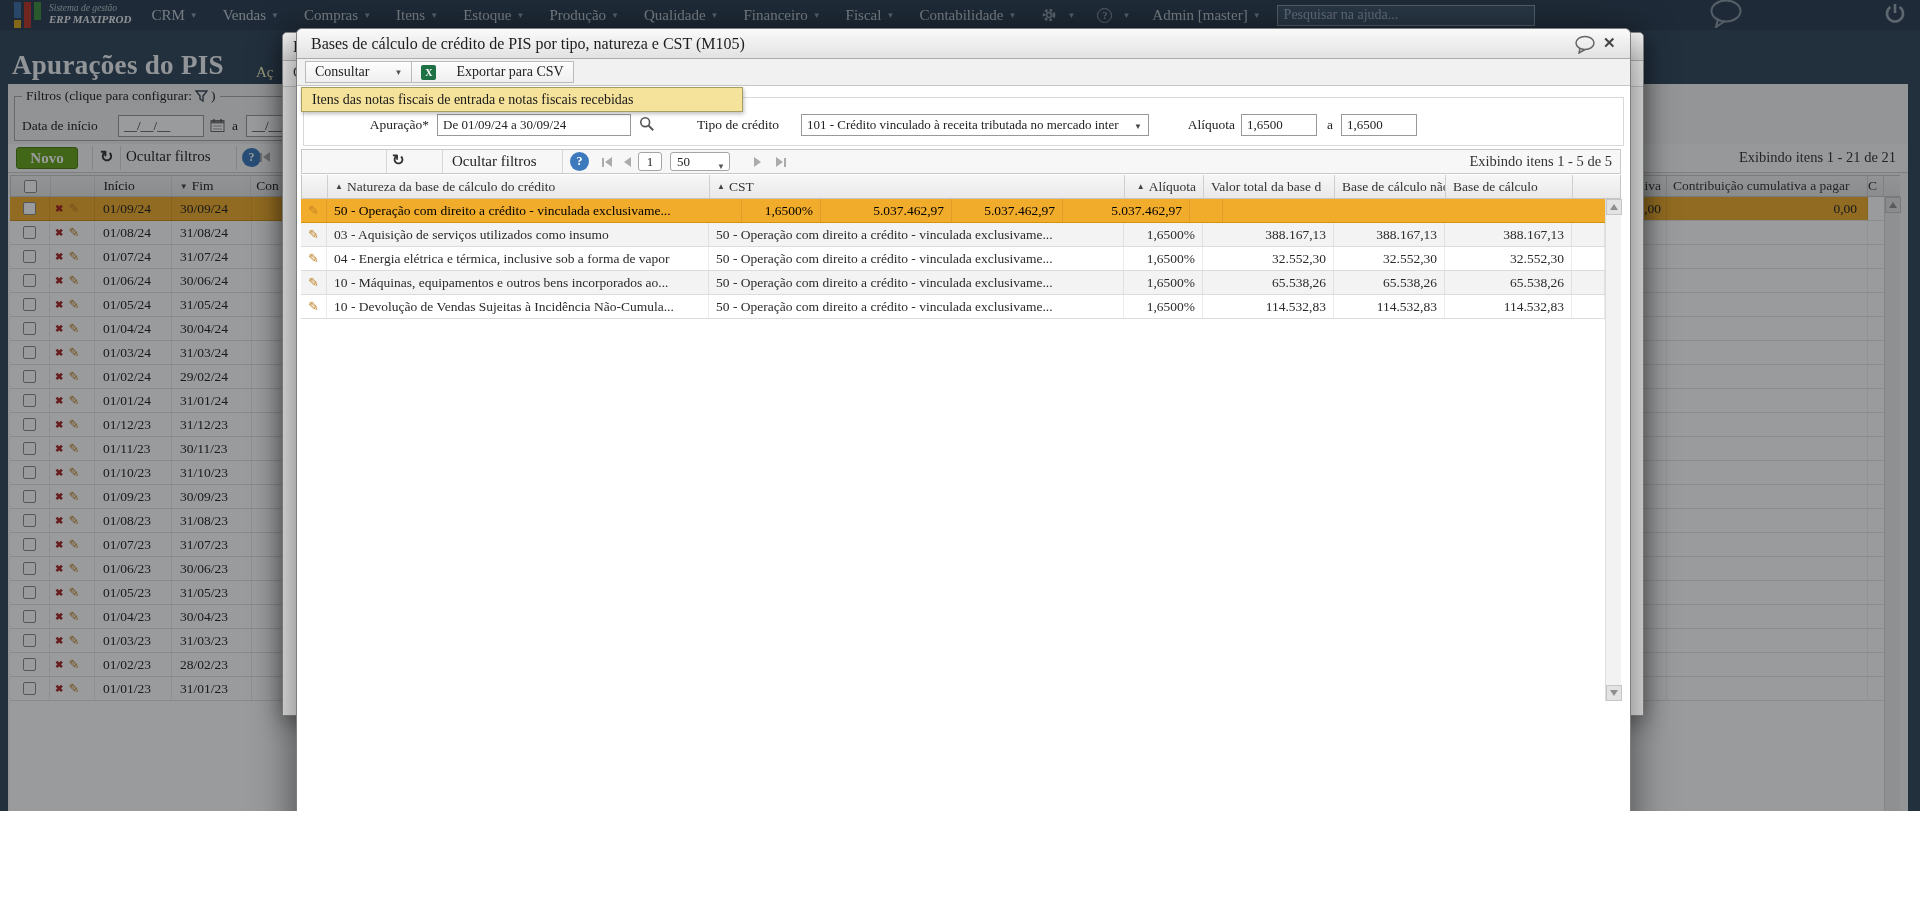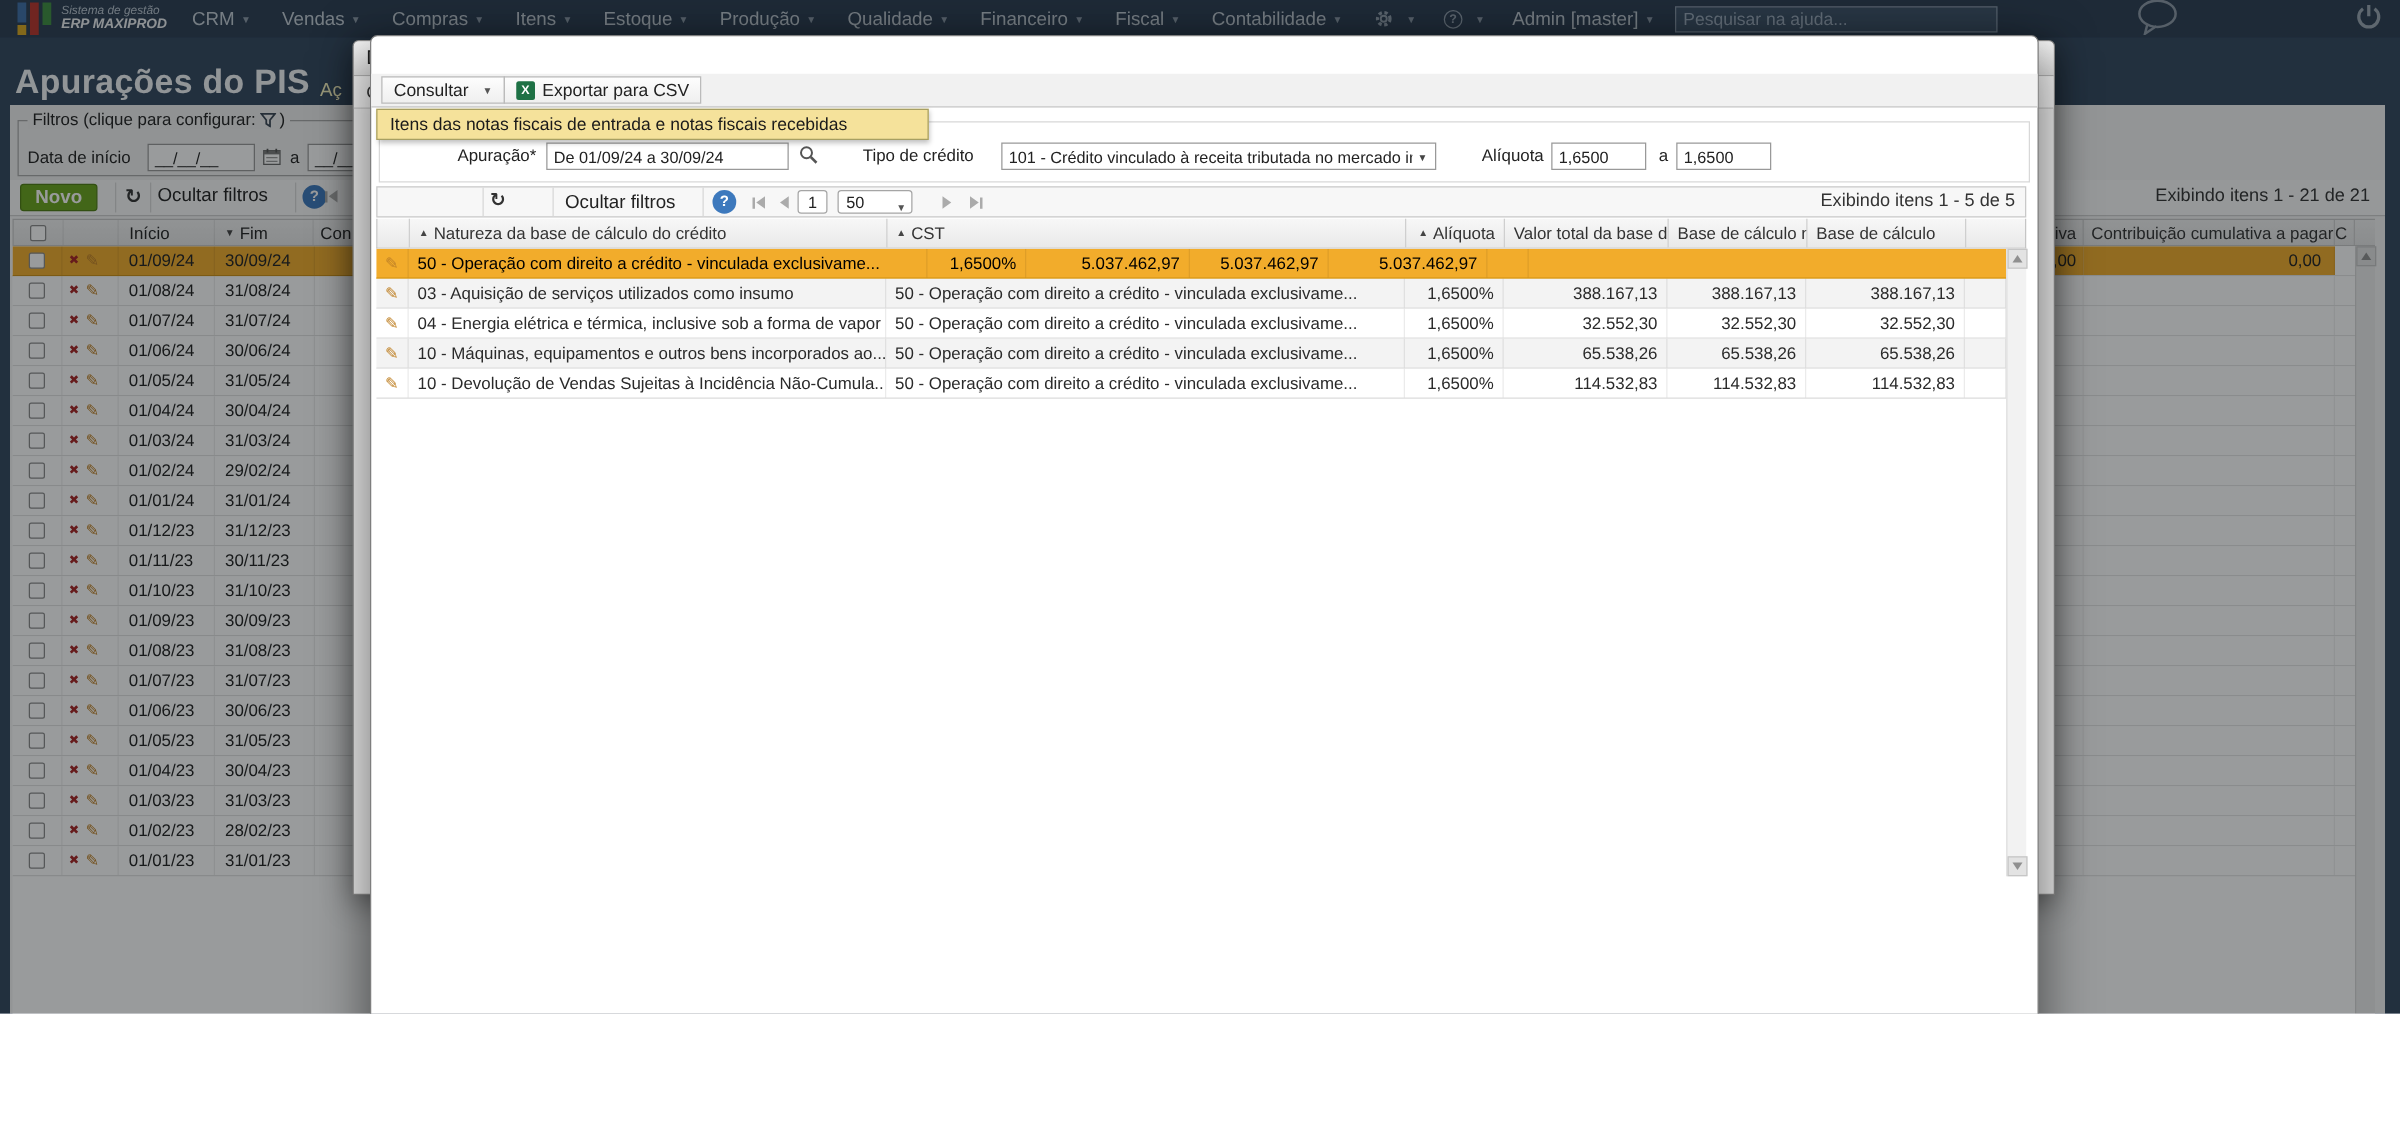--- a/index.html
+++ b/index.html
@@ -1,17 +1,17 @@
 <!DOCTYPE html>
 <html><head>
 <meta charset="utf-8">
 <style>
   * { margin:0; padding:0; box-sizing:border-box; }
   body { font-family:"Liberation Sans","DejaVu Sans",sans-serif; }
-  .screen { position:relative; width:1920px; height:811px; overflow:hidden; background:#33475E; }
+  .screen { position:relative; width:1920px; height:811px; overflow:hidden; background:#33475E;font-family:Liberation Serif, serif; }
 
   
   .topbar { position:absolute; left:0; top:0; width:1920px; height:30px; background:#2B3D52;
             display:flex; align-items:center; z-index:1; }
   .logo { display:flex; align-items:center; margin:0 20px 0 14px; }
   .logo-icon { position:relative; width:27px; height:26px; margin-right:8px; }
   .lb { position:absolute; bottom:1px; width:7px; }
   .lb.blue { left:0; top:0; height:16px; background:#3E6FA8; }
   .lb.yellow { left:0; bottom:0; height:8px; background:#D9A71F; }
   .lb.red { left:10px; top:0; height:26px; background:#B8352B; }
@@ -130,21 +130,21 @@
   .modal { position:absolute; left:296px; top:28px; width:1335px; height:842px; background:#fff;
            border:1px solid #7E7E7E; border-radius:6px 6px 0 0; z-index:70; box-shadow:0 12px 44px rgba(0,0,0,.55); }
   .m-title { position:absolute; left:0; top:0; width:100%; height:30px; background:linear-gradient(#FAFAFA,#E2E2E2);
              border-bottom:1px solid #ABABAB; border-radius:6px 6px 0 0; }
   .m-title-text { position:absolute; left:14px; top:6px; font-size:16px; color:#1D1D1D; }
   .m-bubble { position:absolute; left:1277px; top:6px; }
   .m-close { position:absolute; left:1306px; top:5px; font-size:15px; color:#444; font-weight:bold; cursor:pointer; }
   .m-toolbar { position:absolute; left:0; top:30px; width:100%; height:27px; background:#F1F1F1;
                border-bottom:1px solid #C8C8C8; display:flex; align-items:center; padding-left:8px; }
   .tbtn { height:22px; background:linear-gradient(#FDFDFD,#EFEFEF); border:1px solid #BBB; display:flex;
-          align-items:center; padding:0 9px; font-size:14px; color:#222; gap:6px; cursor:pointer; }
+          align-items:center; padding:0 9px; font-size:14px; color:#222; gap:20px; cursor:pointer; }
   .tbtn + .tbtn { margin-left:-1px; }
   .xlsicon { width:15px; height:15px; background:#1E7145; border-radius:2px; color:#fff; font-size:10px;
              font-weight:bold; text-align:center; line-height:15px; }
   .m-tooltip { position:absolute; left:4px; top:58px; width:442px; height:25px; background:#F5E29B;
                border:1px solid #A79F62; box-shadow:1px 2px 4px rgba(0,0,0,.25); font-size:14px; color:#1A1A1A;
                line-height:23px; padding-left:10px; z-index:5; white-space:nowrap; }
   .m-fieldset { position:absolute; left:6px; top:68px; width:1321px; height:49px; border:1px solid #D8D8D8; background:#fff; }
   .m-filter-item { position:absolute; top:88px; }
   .lab-right { text-align:right; display:inline-block; }
   .sel-caret { position:absolute; right:6px; top:7px; font-size:8px; color:#444; }
@@ -745,20 +745,30 @@
   </div>
 
   <div class="overlay"></div>
 
   <div class="rear-dialog">
     <div class="rear-title">D</div>
     <div class="rear-tool">C</div>
   </div>
 
   <div class="modal">
+    <div class="m-title">
+      <span class="m-title-text">Bases de cálculo de crédito de PIS por tipo, natureza e CST (M105)</span>
+      <span class="m-bubble">
+        <svg width="22" height="19" viewBox="0 0 22 19">
+            <ellipse cx="11" cy="8" rx="9" ry="6.5" fill="none" stroke="#666" stroke-width="1.5"></ellipse>
+            <path d="M6 13 L5 18 L11 14.5" fill="none" stroke="#666" stroke-width="1.5"></path>
+          </svg>
+      </span>
+      <span class="m-close">✕</span>
+    </div>
     <div class="m-toolbar">
       <div class="tbtn">
         <span>Consultar</span>
         <span class="caret" style="color:#555;">▼</span>
       </div>
       <div class="tbtn">
         <span class="xlsicon">X</span>
         <span>Exportar para CSV</span>
       </div>
     </div>

